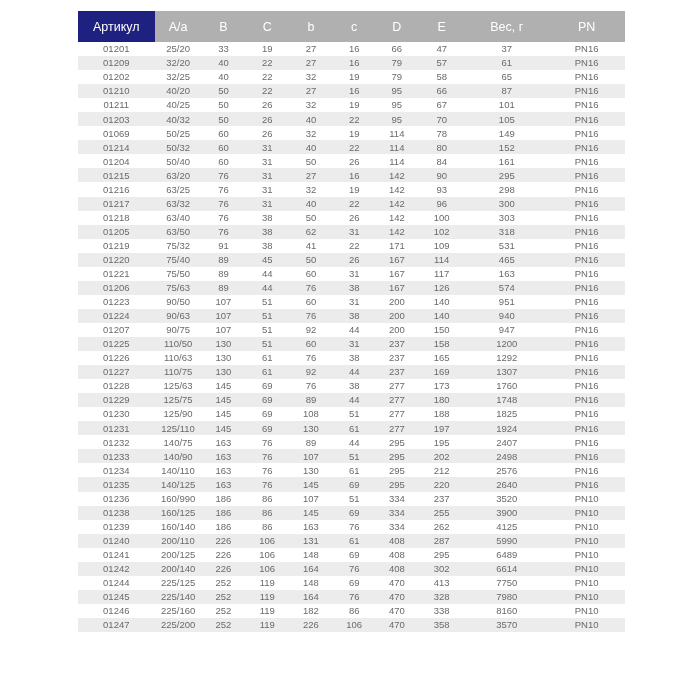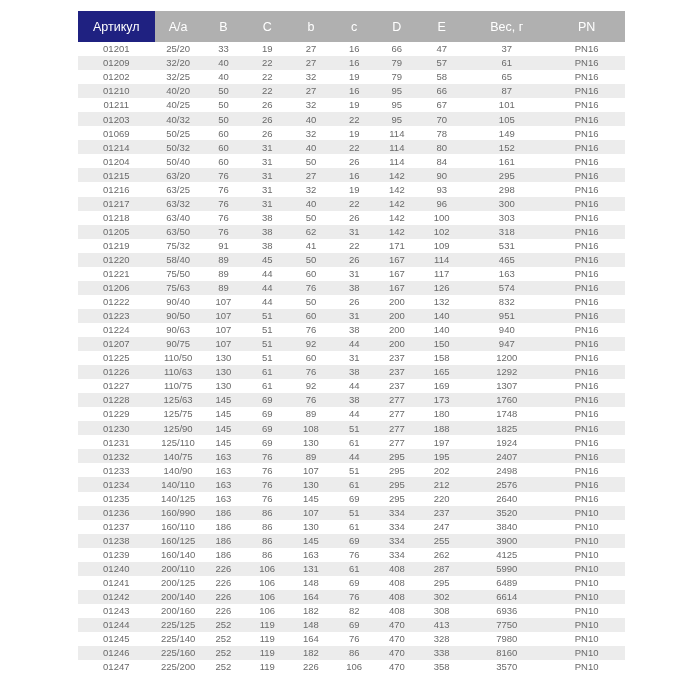--- a/index.html
+++ b/index.html
@@ -260,21 +260,21 @@
           <td>38</td>
           <td>41</td>
           <td>22</td>
           <td>171</td>
           <td>109</td>
           <td>531</td>
           <td>PN16</td>
         </tr>
         <tr>
           <td>01220</td>
-          <td>58/40</td>
+          <td>75/40</td>
           <td>89</td>
           <td>45</td>
           <td>50</td>
           <td>26</td>
           <td>167</td>
           <td>114</td>
           <td>465</td>
           <td>PN16</td>
         </tr>
         <tr>
@@ -292,32 +292,20 @@
         <tr>
           <td>01206</td>
           <td>75/63</td>
           <td>89</td>
           <td>44</td>
           <td>76</td>
           <td>38</td>
           <td>167</td>
           <td>126</td>
           <td>574</td>
-          <td>PN16</td>
-        </tr>
-        <tr>
-          <td>01222</td>
-          <td>90/40</td>
-          <td>107</td>
-          <td>44</td>
-          <td>50</td>
-          <td>26</td>
-          <td>200</td>
-          <td>132</td>
-          <td>832</td>
           <td>PN16</td>
         </tr>
         <tr>
           <td>01223</td>
           <td>90/50</td>
           <td>107</td>
           <td>51</td>
           <td>60</td>
           <td>31</td>
           <td>200</td>
@@ -487,32 +475,20 @@
           <td>186</td>
           <td>86</td>
           <td>107</td>
           <td>51</td>
           <td>334</td>
           <td>237</td>
           <td>3520</td>
           <td>PN10</td>
         </tr>
         <tr>
-          <td>01237</td>
-          <td>160/110</td>
-          <td>186</td>
-          <td>86</td>
-          <td>130</td>
-          <td>61</td>
-          <td>334</td>
-          <td>247</td>
-          <td>3840</td>
-          <td>PN10</td>
-        </tr>
-        <tr>
           <td>01238</td>
           <td>160/125</td>
           <td>186</td>
           <td>86</td>
           <td>145</td>
           <td>69</td>
           <td>334</td>
           <td>255</td>
           <td>3900</td>
           <td>PN10</td>
@@ -559,32 +535,20 @@
           <td>226</td>
           <td>106</td>
           <td>164</td>
           <td>76</td>
           <td>408</td>
           <td>302</td>
           <td>6614</td>
           <td>PN10</td>
         </tr>
         <tr>
-          <td>01243</td>
-          <td>200/160</td>
-          <td>226</td>
-          <td>106</td>
-          <td>182</td>
-          <td>82</td>
-          <td>408</td>
-          <td>308</td>
-          <td>6936</td>
-          <td>PN10</td>
-        </tr>
-        <tr>
           <td>01244</td>
           <td>225/125</td>
           <td>252</td>
           <td>119</td>
           <td>148</td>
           <td>69</td>
           <td>470</td>
           <td>413</td>
           <td>7750</td>
           <td>PN10</td>

